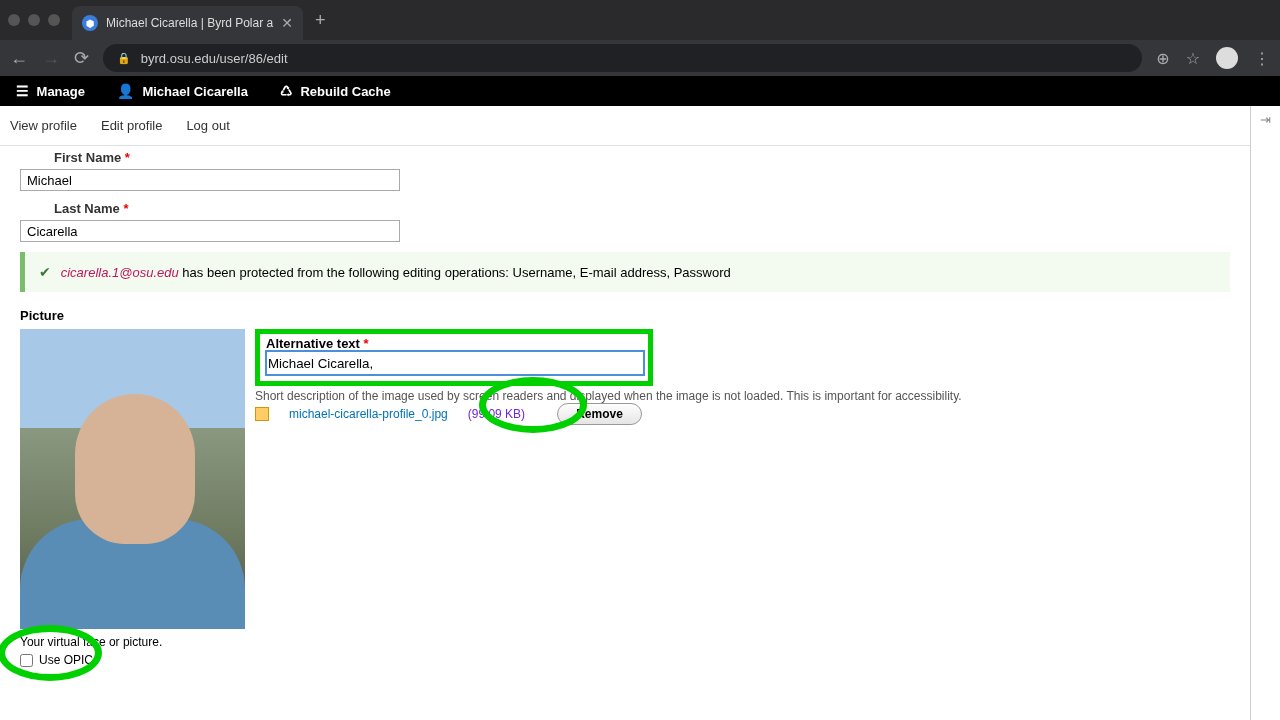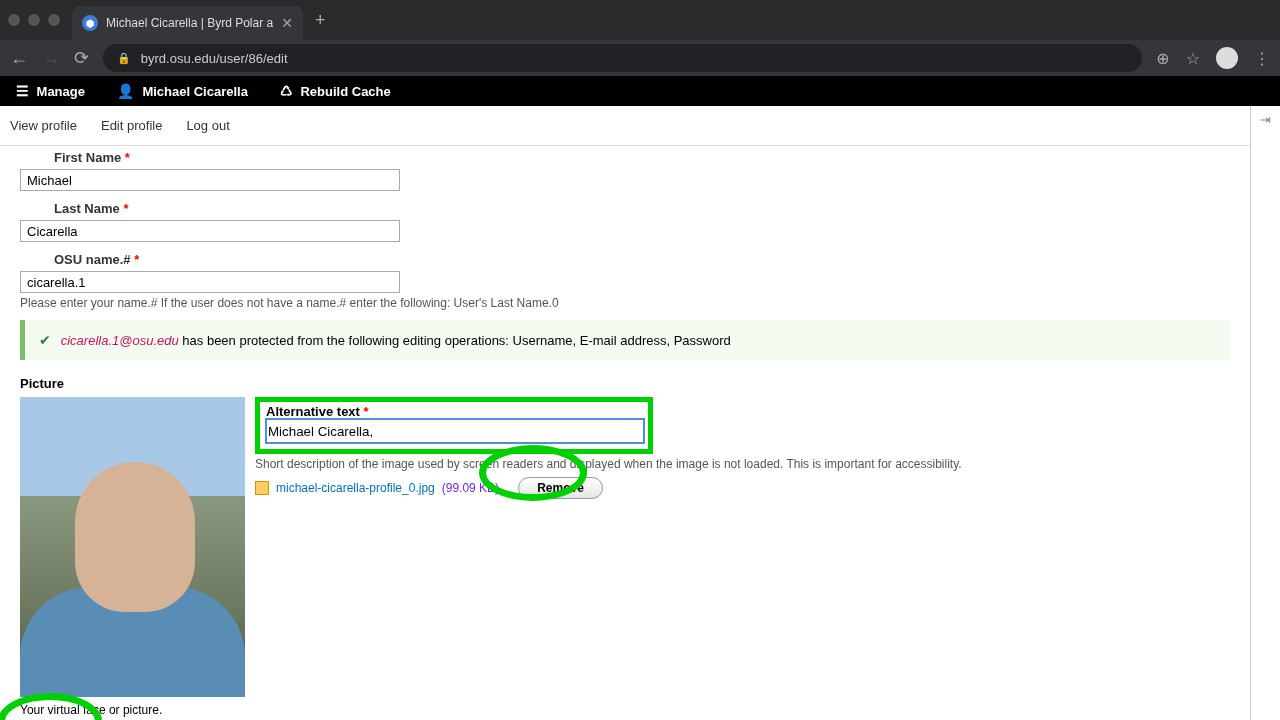--- a/index.html
+++ b/index.html
@@ -51,21 +51,21 @@
     .pic-section { margin-top: 8px; }
     .pic-label { font-weight: bold; font-size: 13px; margin-bottom: 6px; display: block; }
     .pic-row { display: flex; gap: 10px; align-items: flex-start; }
     .pic-thumb { width: 225px; height: 300px; background: linear-gradient(to bottom, #a8c8e8 0%, #a8c8e8 33%, #8a9880 33%, #6d7a60 70%, #4a5545 100%); position: relative; overflow: hidden; }
     .pic-head { position: absolute; width: 120px; height: 150px; background: #d6b396; border-radius: 60px 60px 50px 50px; top: 65px; left: 55px; }
     .pic-body { position: absolute; width: 225px; height: 110px; background: #5a8db5; bottom: 0; border-radius: 70px 70px 0 0; }
     
     .pic-form { flex: 1; padding-top: 0px; }
     .highlight-green { border: 5px solid #00d000; padding: 2px 0 6px 6px; width: 398px; margin-bottom: 3px; }
     .alt-input { width: 378px !important; height: 24px !important; outline: 2px solid #4a90d9; outline-offset: -1px; }
-    .file-row { margin-top: 6px; display: flex; align-items: center; gap: 7px; font-size: 12px; }
+    .file-row { display: flex; align-items: center; gap: 20px; font-size: 12px; }
     .file-ico { width: 14px; height: 14px; background: #fc6; border: 1px solid #c90; display: inline-block; }
     .file-link { color: #0071b8; text-decoration: none; }
     .file-size { color: #6d28d9; }
     .btn-remove { background: linear-gradient(#fefefe, #e5e5e5); border: 1px solid #999; border-radius: 12px; padding: 3px 18px; font-size: 12px; font-weight: bold; margin-left: 12px; }
     
     .green-circle-1 { position: absolute; width: 108px; height: 56px; border: 7px solid #00d000; border-radius: 50%; pointer-events: none; }
     .green-circle-2 { position: absolute; width: 104px; height: 56px; border: 7px solid #00d000; border-radius: 50%; pointer-events: none; }
     
     .opic-row { margin-top: 6px; font-size: 12px; }
     .opic-check { display: flex; align-items: center; gap: 6px; margin-top: 4px; }
@@ -132,25 +132,20 @@
   <div class="fg">
     <label><span>First Name</span> <span class="req">*</span></label>
     <input type="text" value="Michael" style="">
   </div>
 
   <div class="fg">
     <label><span>Last Name</span> <span class="req">*</span></label>
     <input type="text" value="Cicarella" style="">
   </div>
 
-  <div class="fg">
-    <label><span>OSU name.#</span> <span class="req">*</span></label>
-    <input type="text" value="cicarella.1" style="">
-    <div class="helper">Please enter your name.# If the user does not have a name.# enter the following: User's Last Name.0</div>
-  </div>
 
   <div class="status-box">
     <span class="check">✔</span>
     <span><em>cicarella.1@osu.edu</em><span> has been protected from the following editing operations: Username, E-mail address, Password</span></span>
   </div>
 
   <div class="pic-section">
     <span class="pic-label">Picture</span>
     <div class="pic-row">
       <div class="pic-thumb">

